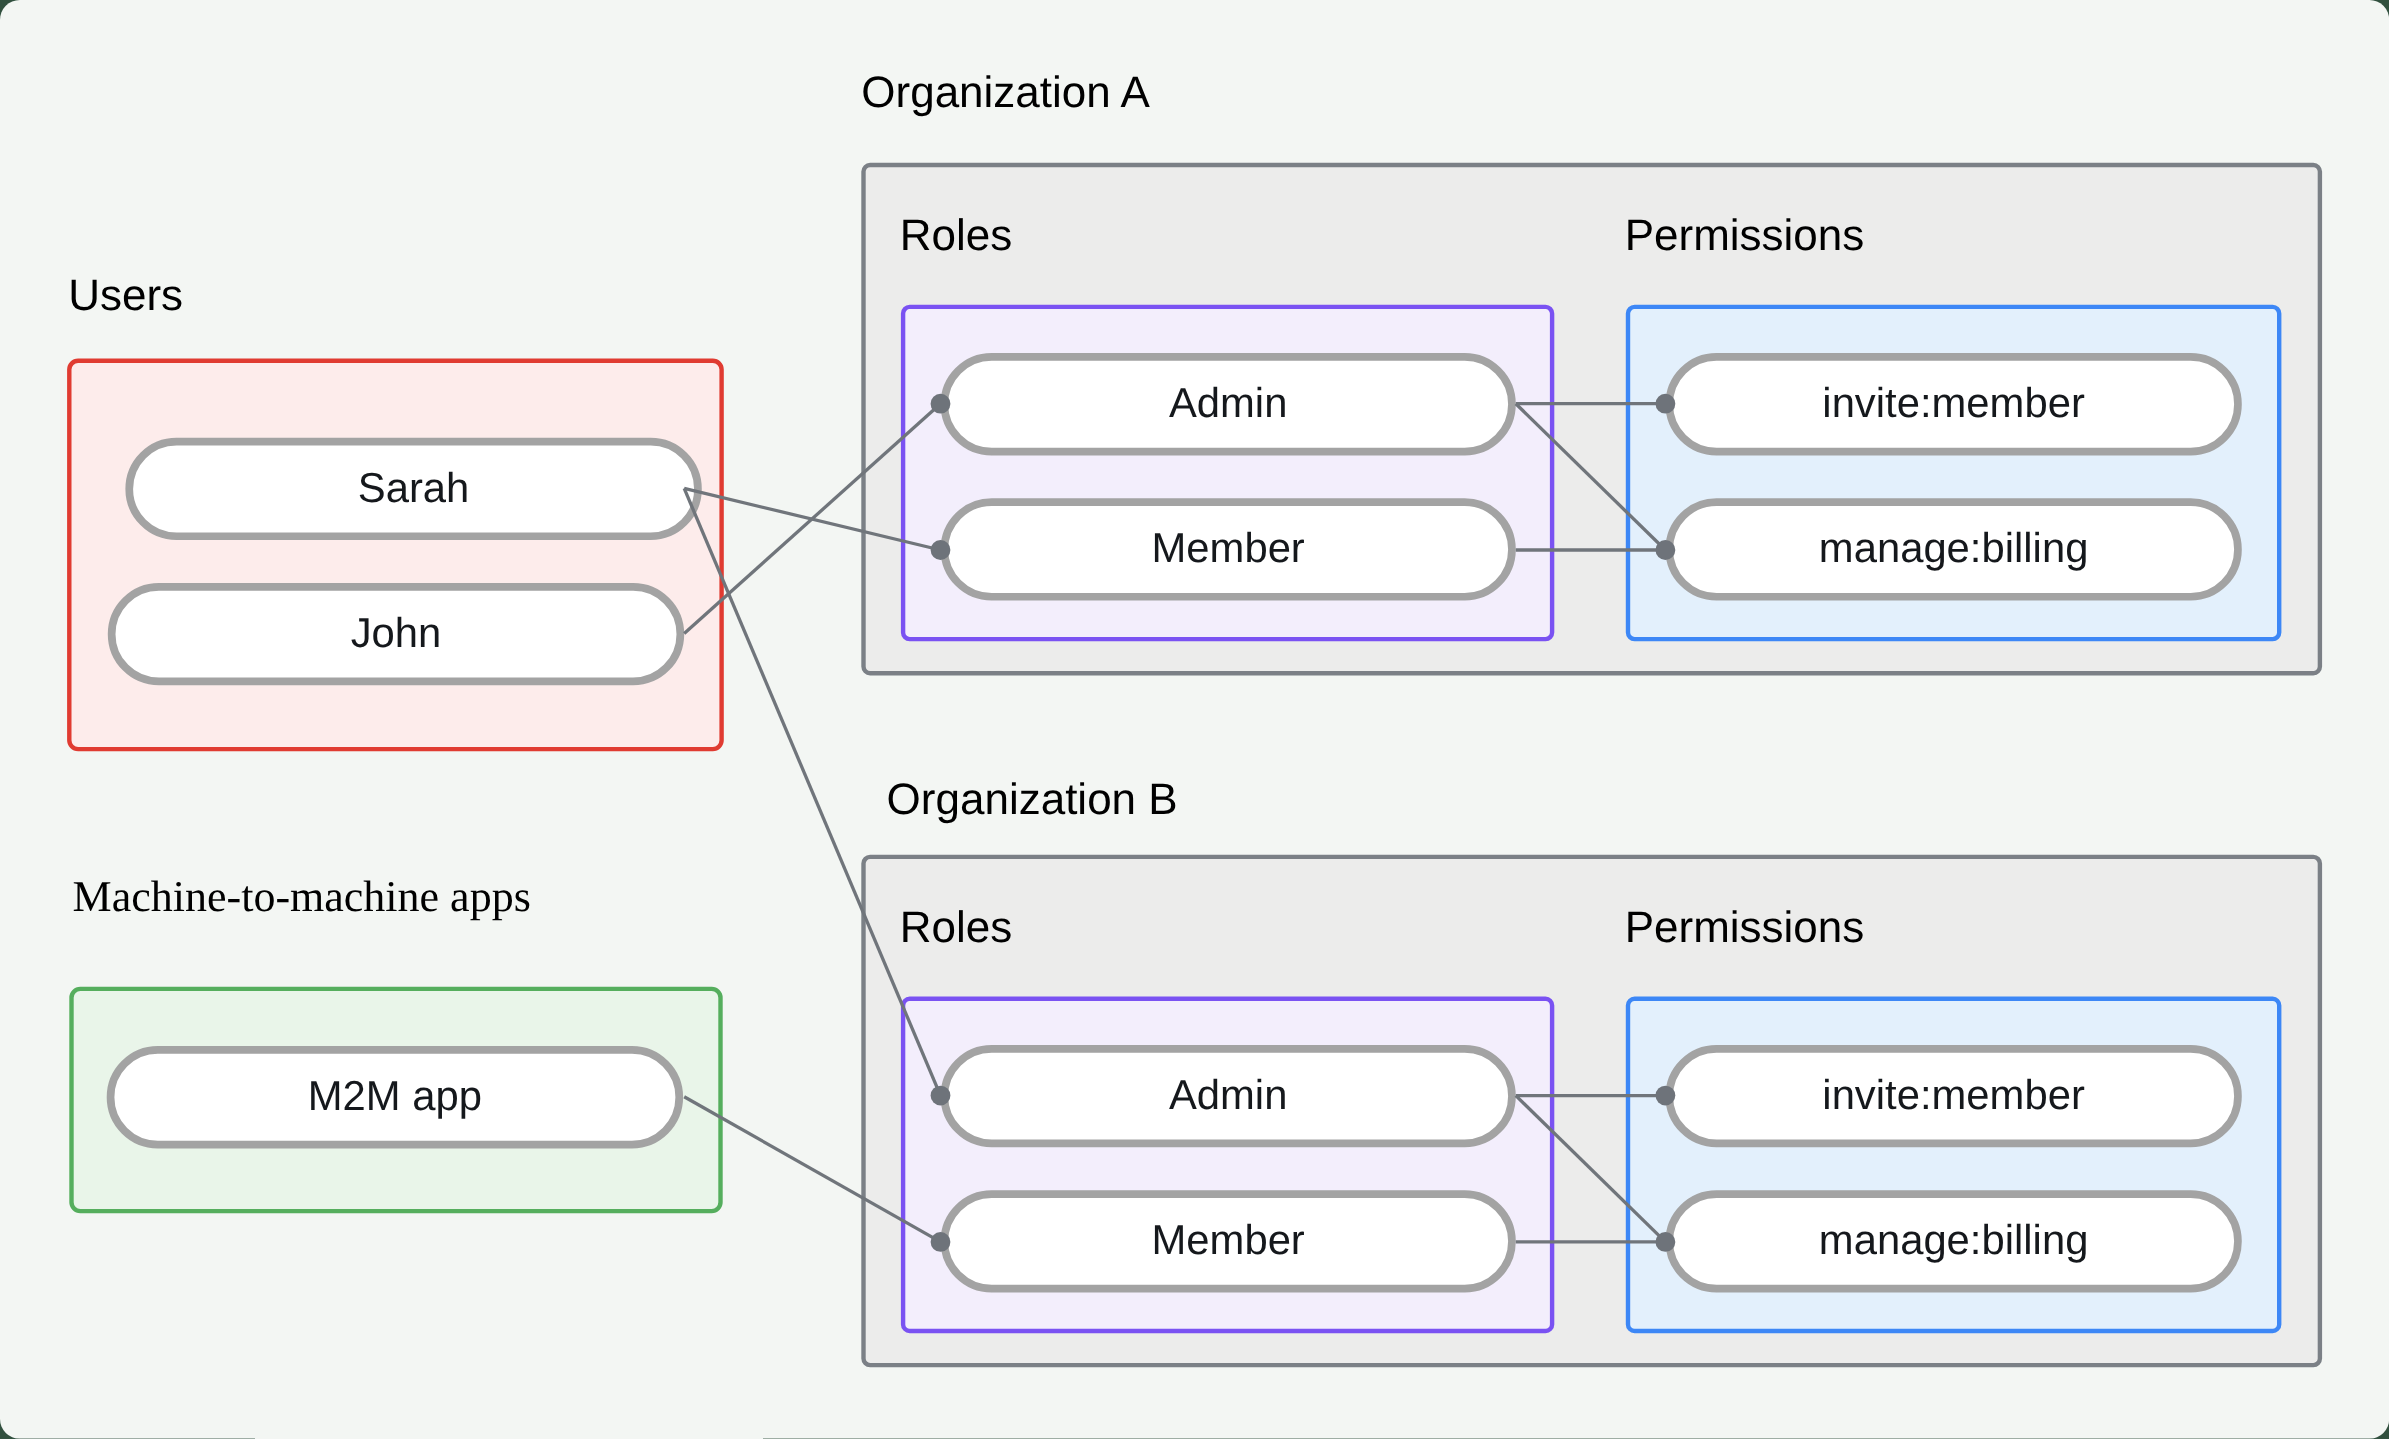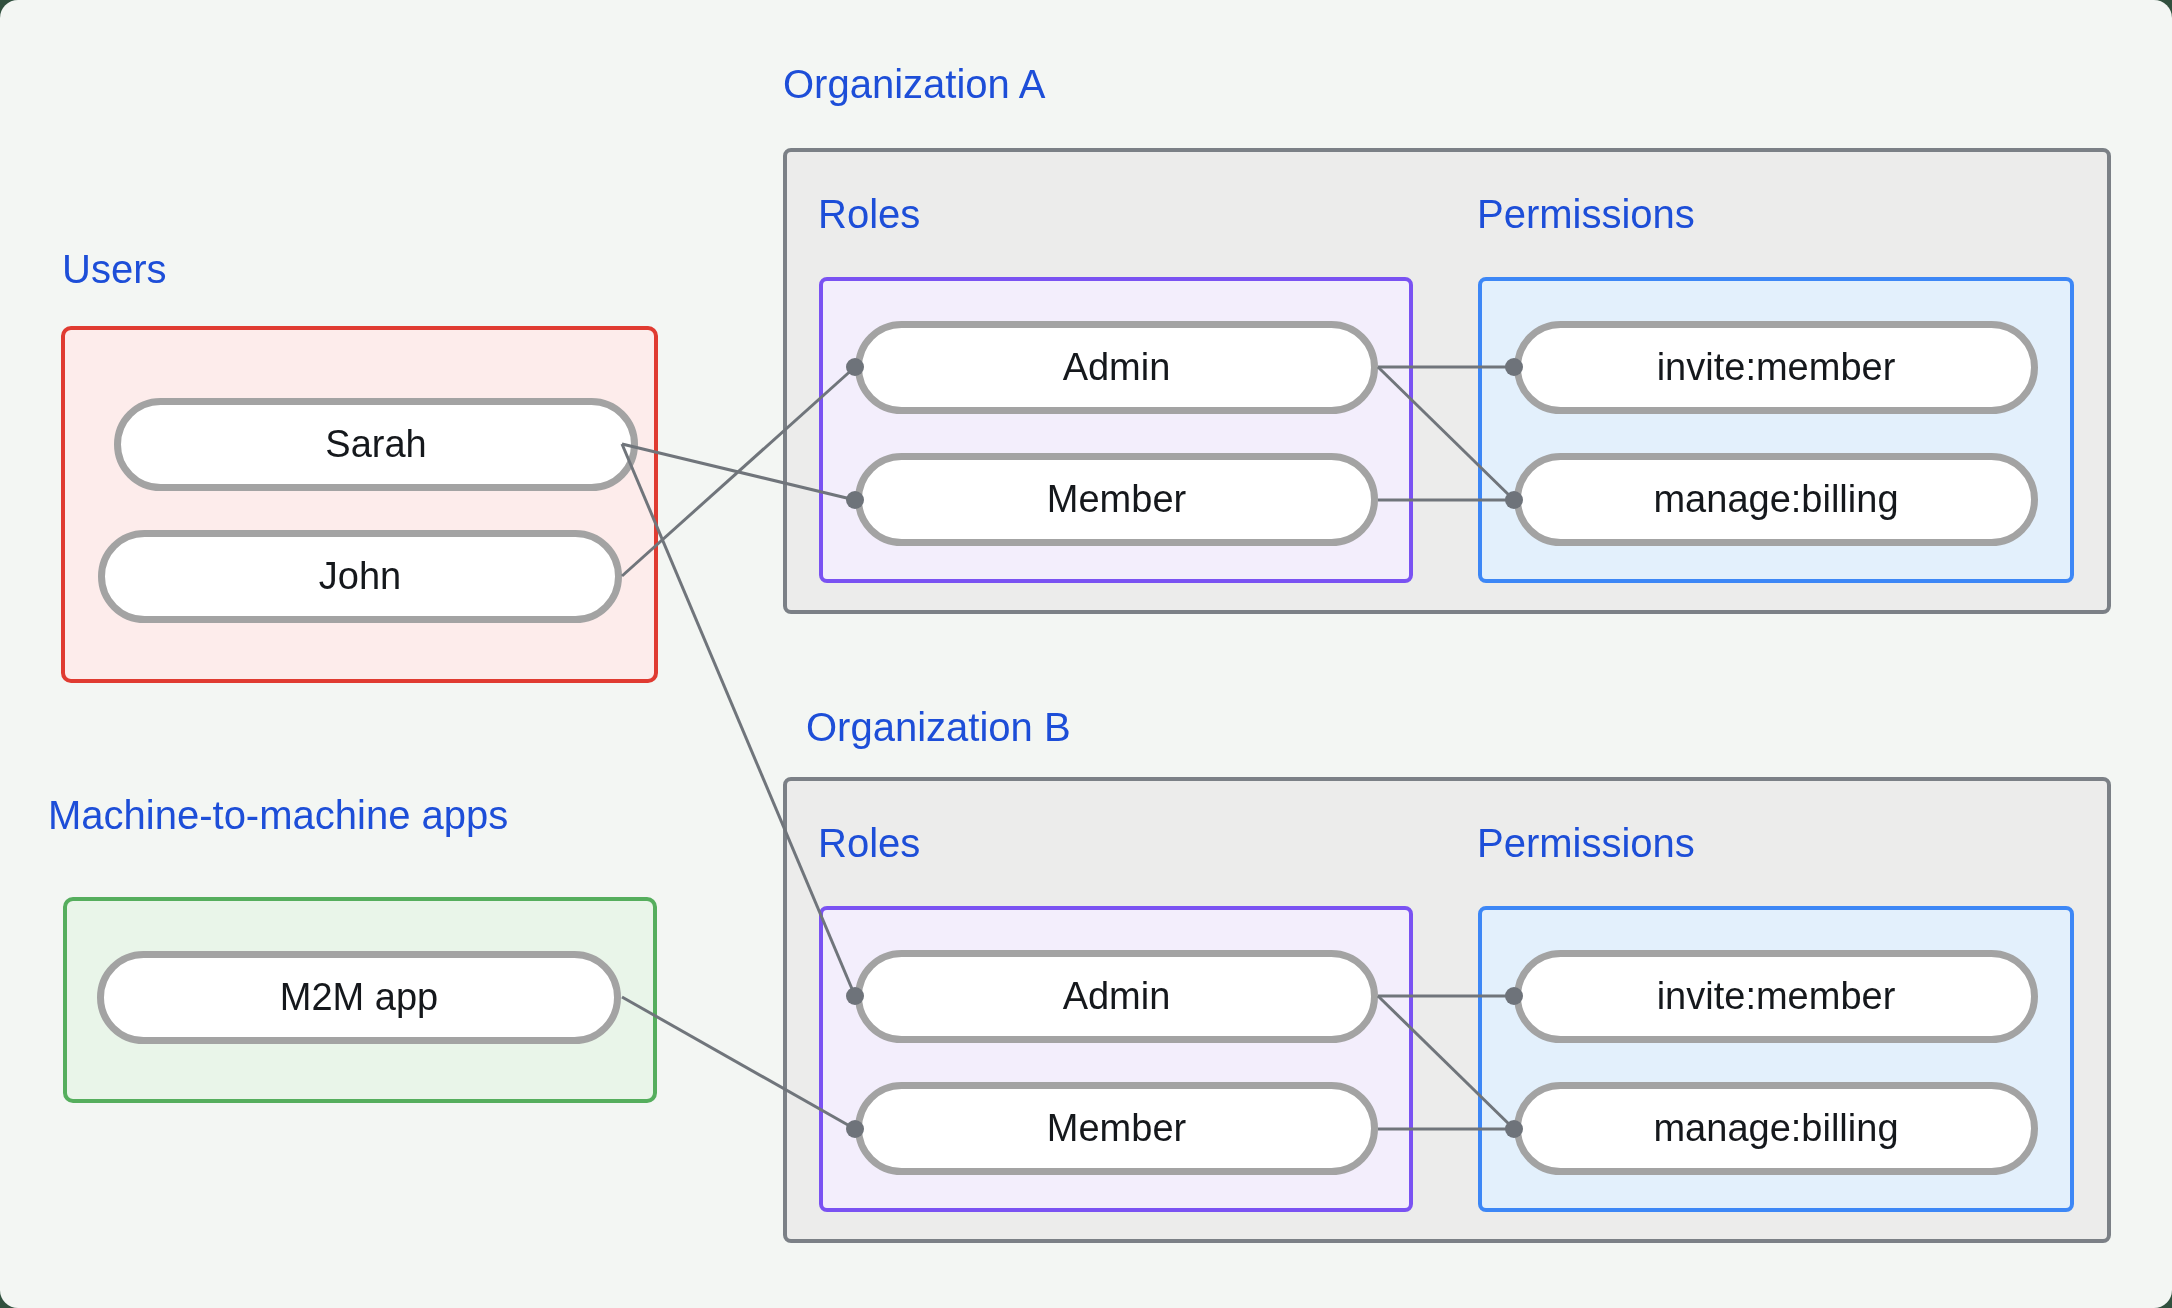--- a/index.html
+++ b/index.html
@@ -19,21 +19,21 @@
     inset: 0;
     background: #f3f6f3;
     border-radius: 18px;
     overflow: hidden;
   }
   .label {
     position: absolute;
     font-size: 40px;
     line-height: 48px;
     font-weight: 500;
-    color: #1d4ed8;
+    color: #000000;
     white-space: nowrap;
   }
   .group-box {
     position: absolute;
     box-sizing: border-box;
     border-radius: 10px;
   }
   .users-box {
     left: 61px; top: 326px; width: 597px; height: 357px;
     background: #fdeceb;
@@ -102,21 +102,21 @@
 <div class="stage">
   <div class="card">
 
     <div class="label" style="left:62px; top:245px;">Users</div>
 
     <div class="group-box users-box"></div>
 
     <div class="pill" style="left:114px; top:398px;">Sarah</div>
     <div class="pill" style="left:98px; top:530px;">John</div>
 
-    <div class="label" style="left:48px; top:791px;">Machine-to-machine apps</div>
+    <div class="label" style="left:66px; top:791px;font-family:Liberation Serif, serif;">Machine-to-machine apps</div>
 
     <div class="group-box m2m-box"></div>
 
     <div class="pill" style="left:97px; top:951px;">M2M app</div>
 
     <div class="label" style="left:783px; top:60px;">Organization A</div>
     <div class="org-box org-a"></div>
     <div class="label" style="left:818px; top:190px;">Roles</div>
     <div class="label" style="left:1477px; top:190px;">Permissions</div>
 

